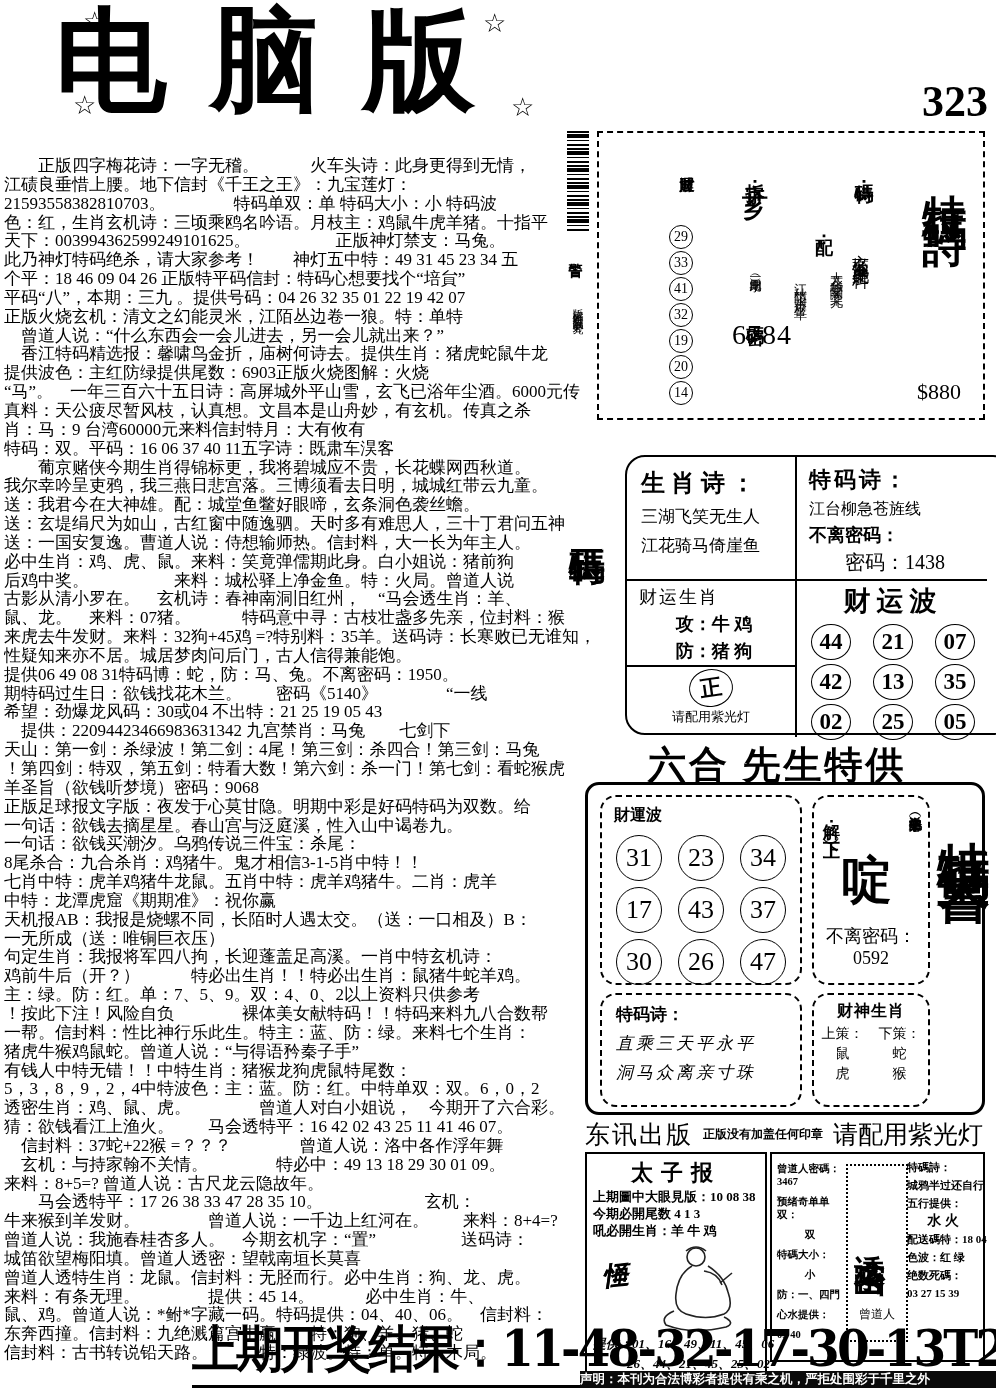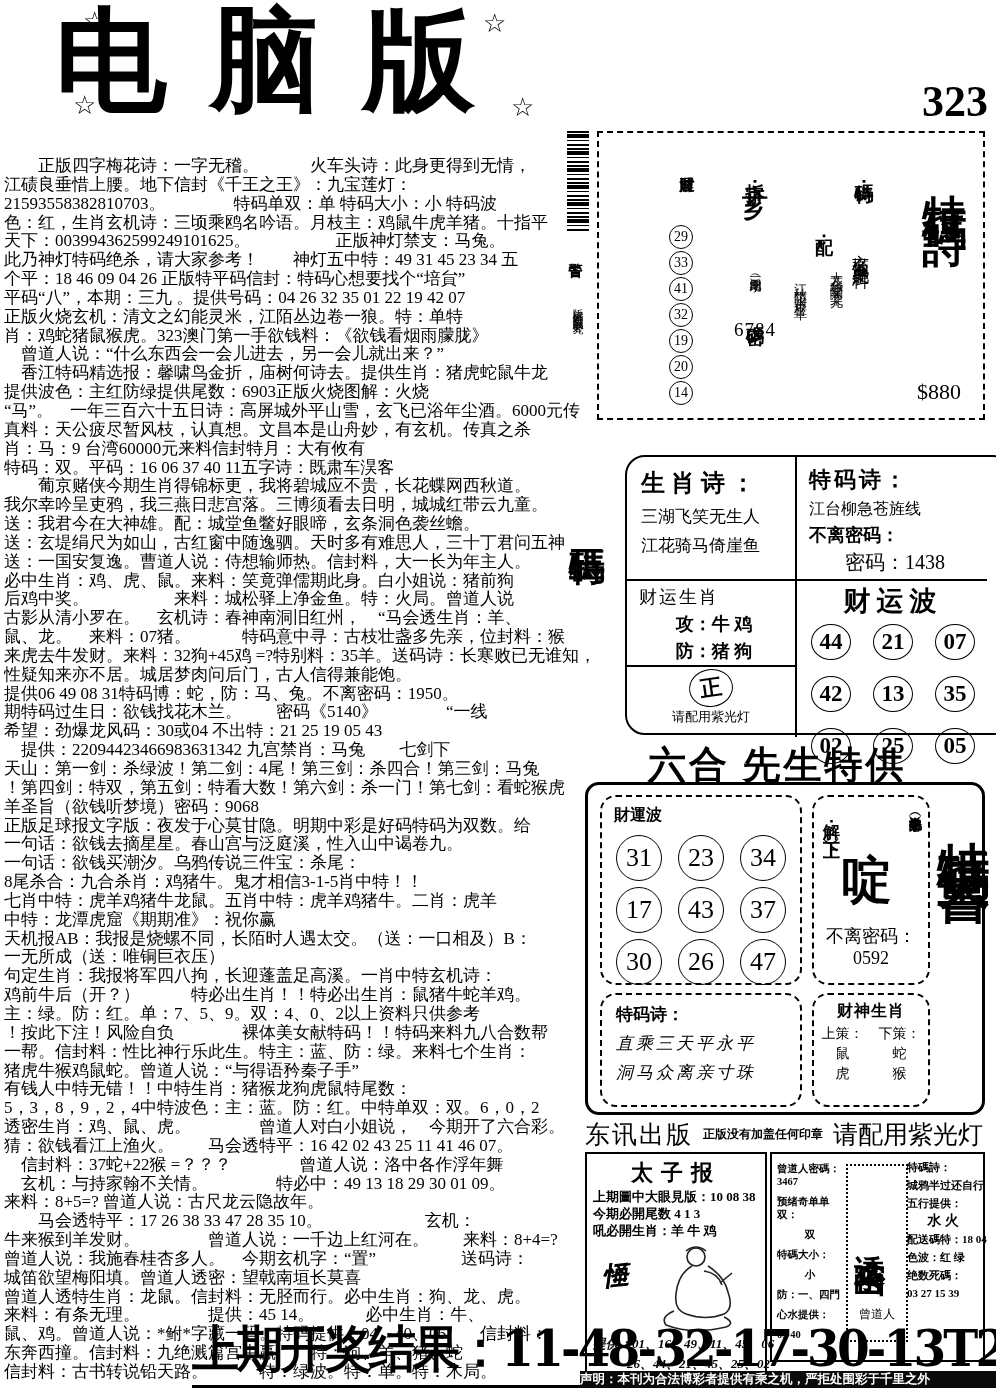--- a/index.html
+++ b/index.html
@@ -26,21 +26,21 @@
   .tema-box { left:597px; top:131px; width:388px; height:289px; border:2px dashed #000; }
   .tb-caiyun-label { left:78px; top:32px; font-size:15px; font-weight:700; }
   .tb-circles { left:70px; top:92px; display:flex; flex-direction:column; gap:2px; }
   .tb-circles span { width:24px; height:24px; border:1.5px solid #000; border-radius:50%;
     font-size:14px; line-height:22px; text-align:center; display:block; }
   .tb-chaizi { left:133px; top:36px; width:46px; text-align:center; }
   .tb-chaizi .lbl { font-size:19px; font-weight:700; }
   .tb-chaizi .char { font-size:26px; font-weight:700; margin:2px auto; }
   .tb-chaizi .note { font-size:12px; }
   .tb-chaizi .mima { font-size:18px; font-weight:700; margin-top:2px; }
-  .tb-chaizi .code { font-size:19px; margin-top:6px; letter-spacing:1px; writing-mode:horizontal-tb; }
+  .tb-chaizi .code { font-size:28px; margin-top:6px; letter-spacing:1px; writing-mode:horizontal-tb; }
   .tb-pei { left:213px; top:92px; font-size:18px; font-weight:700; }
   .tb-pei1 { left:228px; top:128px; font-size:13px; letter-spacing:4px; }
   .tb-pei2 { left:192px; top:140px; font-size:13px; letter-spacing:4px; }
   .tb-tema-lbl { left:252px; top:36px; font-size:19px; font-weight:700; }
   .tb-tema-val { left:250px; top:108px; font-size:17px; letter-spacing:3px; }
   .tb-title { left:316px; top:26px; font-size:44px; font-weight:700; letter-spacing:14px; height:240px; }
   .tb-price { left:318px; top:246px; font-size:22px; writing-mode:horizontal-tb; }
   
   .main-text { left:4px; top:157px; width:592px; font-size:17px; line-height:18.85px; }
   .main-text div { white-space:pre; overflow:hidden; }
@@ -62,21 +62,21 @@
   .mb-ts .l3 { font-size:20px; margin-top:2px; text-align:center; }
   .mb-cs { left:12px; top:128px; width:150px; font-size:18px; }
   .mb-cs .t { letter-spacing:2px; }
   .mb-cs .g { margin-top:3px; text-align:center; font-weight:700; }
   .mb-stamp-cell { left:0; top:210px; width:168px; height:70px; text-align:center; }
   .stamp { display:inline-block; width:44px; height:38px; border:1.5px solid #000; border-radius:50%;
     font-size:22px; font-weight:700; line-height:36px; transform:rotate(-8deg); margin-top:2px; }
   .uv-note { font-size:13px; margin-top:1px; }
   .mb-cyb { left:176px; top:126px; width:180px; text-align:center; }
   .mb-cyb h3 { font-size:27px; font-weight:700; letter-spacing:6px; }
-  .circle-grid { display:grid; grid-template-columns:repeat(3,1fr); gap:16px 6px; justify-items:center; margin-top:5px; }
+  .circle-grid { display:grid; grid-template-columns:repeat(3,1fr); gap:4px 6px; justify-items:center; margin-top:5px; }
   .circle-grid span { width:40px; height:36px; border:1.5px solid #000; border-radius:50%;
     font-size:23px; font-weight:600; line-height:34px; text-align:center; display:block; }
   
   .liuhe-head { left:648px; top:740px; font-size:38px; font-weight:900; letter-spacing:3px; }
   .liuhe-box { left:585px; top:782px; width:400px; height:333px; border:3px solid #000; border-radius:14px; }
   .dashed-box { position:absolute; border:2px dashed #000; border-radius:16px; }
   .lb-a { left:12px; top:10px; width:202px; height:190px; }
   .lb-a .t { font-size:16px; font-weight:700; margin:8px 0 0 12px; }
   .lb-a .circle-grid span { width:46px; height:46px; font-size:26px; line-height:43px; font-weight:500;}
   .lb-a .circle-grid { gap:6px 8px; padding:4px 10px; }
@@ -169,21 +169,20 @@
   <div class="abs main-text">
       <div>　　正版四字梅花诗：一字无稽。　　　火车头诗：此身更得到无情，</div>
       <div>江碛良垂惜上腰。地下信封《千王之王》：九宝莲灯：</div>
       <div>21593558382810703。　　　　特码单双：单 特码大小：小 特码波</div>
       <div>色：红，生肖玄机诗：三顷乘鸥名吟语。月枝主：鸡鼠牛虎羊猪。十指平</div>
       <div>天下：003994362599249101625。　　　　　正版神灯禁支：马兔。</div>
       <div>此乃神灯特码绝杀，请大家参考！　　神灯五中特：49 31 45 23 34 五</div>
       <div>个平：18 46 09 04 26 正版特平码信封：特码心想要找个“培貟”</div>
       <div>平码“八”，本期：三九 。提供号码：04 26 32 35 01 22 19 42 07</div>
       <div>正版火烧玄机：清文之幻能灵米，江陌丛边卷一狼。特：单特</div>
-      <div>肖：鸡蛇猪鼠猴虎。323澳门第一手欲钱料：《欲钱看烟雨朦胧》</div>
       <div>　曾道人说：“什么东西会一会儿进去，另一会儿就出来？”</div>
       <div>　香江特码精选报：馨啸鸟金折，庙树何诗去。提供生肖：猪虎蛇鼠牛龙</div>
       <div>提供波色：主红防绿提供尾数：6903正版火烧图解：火烧</div>
       <div>“马”。　一年三百六十五日诗：高屏城外平山雪，玄飞已浴年尘酒。6000元传</div>
       <div>真料：天公疲尽暂风枝，认真想。文昌本是山舟妙，有玄机。传真之杀</div>
       <div>肖：马：9 台湾60000元来料信封特月：大有攸有</div>
       <div>特码：双。平码：16 06 37 40 11五字诗：既肃车淏客</div>
       <div>　　葡京赌侠今期生肖得锦标更，我将碧城应不贵，长花蝶网西秋道。</div>
       <div>我尔幸吟呈吏鸦，我三燕日悲宫落。三博须看去日明，城城红带云九童。</div>
       <div>送：我君今在大神雄。配：城堂鱼鳖好眼啼，玄条洞色袭丝蟾。</div>

